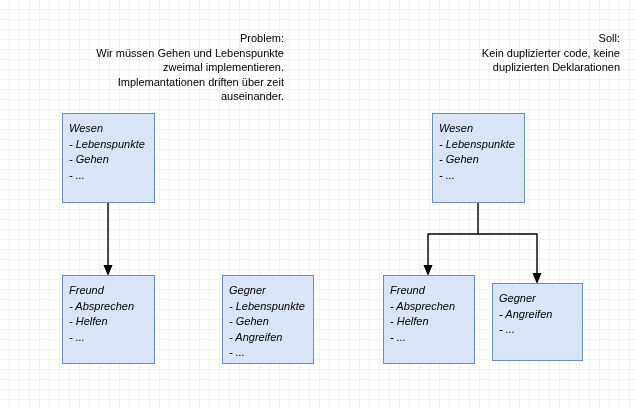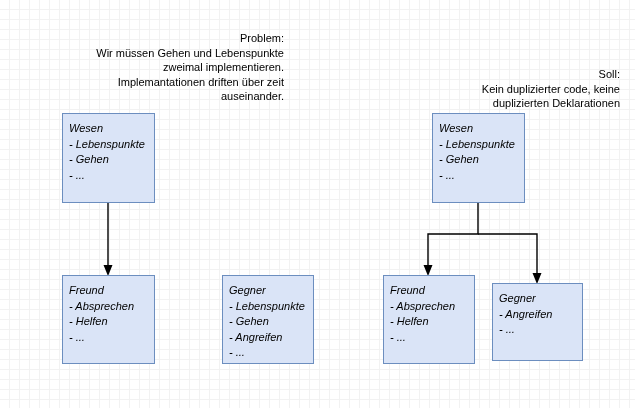--- a/index.html
+++ b/index.html
@@ -94,21 +94,21 @@
       <polygon points="537,284 532.5,273 541.5,273"></polygon>
     </g>
   </svg>
 
   <div class="caption" style="left:52px; top:31px; width:232px;">Problem:
 Wir müssen Gehen und Lebenspunkte
 zweimal implementieren.
 Implemantationen driften über zeit
 auseinander.</div>
 
-  <div class="caption" style="left:410px; top:31px; width:210px;margin-top:36px;">Soll:
+  <div class="caption" style="left:410px; top:31px; width:210px;">Soll:
 Kein duplizierter code, keine
 duplizierten Deklarationen</div>
 
   <div class="node" style="left:62px; top:113px; width:93px; height:90px;">
     <div class="node-text">Wesen
 - Lebenspunkte
 - Gehen
 - ...</div>
   </div>
 

